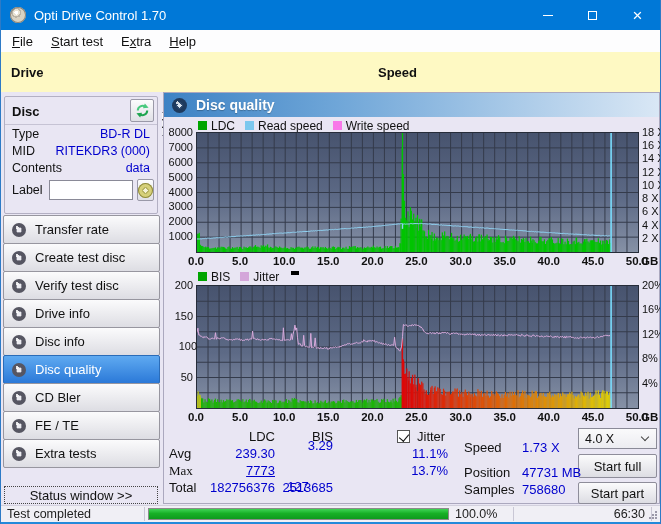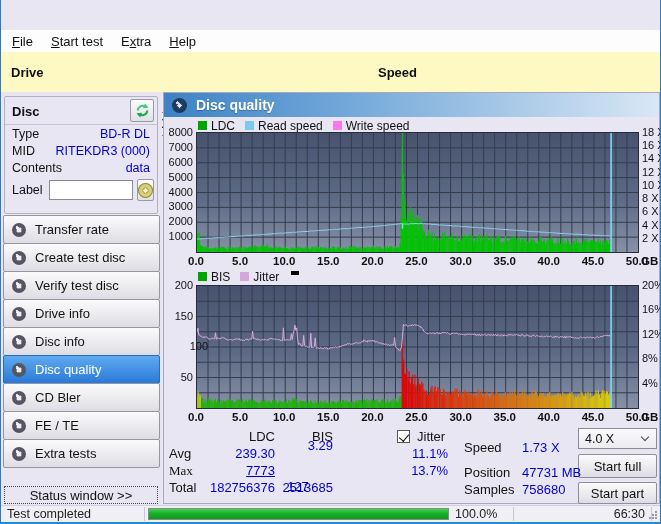--- a/index.html
+++ b/index.html
@@ -112,20 +112,35 @@
   .grip{position:absolute;right:2px;bottom:2px;width:10px;height:10px;
         background:radial-gradient(circle 1.2px at 8px 2px,#9a98a8 99%,transparent),radial-gradient(circle 1.2px at 8px 8px,#9a98a8 99%,transparent),radial-gradient(circle 1.2px at 5px 8px,#9a98a8 99%,transparent),radial-gradient(circle 1.2px at 2px 8px,#9a98a8 99%,transparent),radial-gradient(circle 1.2px at 5px 5px,#9a98a8 99%,transparent),radial-gradient(circle 1.2px at 8px 5px,#9a98a8 99%,transparent);}
   .bottom-strip{position:absolute;left:0;top:522px;width:100%;height:2px;background:#2389DA;}
   .refresh-svg{display:block;}
 </style>
 </head>
 <body>
 
 <div class="window">
 
+  <div class="titlebar">
+    <span class="app-icon"></span>
+    <span class="title">Opti Drive Control 1.70</span>
+    <div class="tb-btns">
+      <div class="tb-btn">
+          <span class="min-glyph"></span>
+        </div>
+      <div class="tb-btn">
+          <span class="max-glyph"></span>
+        </div>
+      <div class="tb-btn">
+          <span class="close-glyph">×</span>
+        </div>
+    </div>
+  </div>
 
   <div class="menubar" id="menubar">
       <span class="menu-item"><u>F</u>ile</span>
       <span class="menu-item"><u>S</u>tart test</span>
       <span class="menu-item">E<u>x</u>tra</span>
       <span class="menu-item"><u>H</u>elp</span>
     </div>
 
   <div class="toolbar">
     <span class="tb-label" style="left:10px">Drive</span>
@@ -1225,21 +1240,21 @@
             <rect x="408.74" y="105.37" width="1.2" height="16.63" fill="hsl(55,92%,45%)"></rect>
             <rect x="409.88" y="105.52" width="1.2" height="16.48" fill="hsl(55,92%,45%)"></rect>
             <rect x="411.03" y="109.02" width="1.2" height="12.98" fill="hsl(55,92%,45%)"></rect>
             <rect x="412.18" y="106.29" width="1.2" height="15.71" fill="hsl(56,92%,45%)"></rect>
             <rect x="413.06" y="112.61" width="1.2" height="9.39" fill="hsl(56,92%,45%)"></rect>
             <polyline points="0.0,46.6 0.9,42.1 1.8,49.1 2.6,48.9 3.5,50.3 4.4,50.3 5.3,51.0 6.2,51.8 7.1,50.5 7.9,51.6 8.8,50.6 9.7,51.0 10.6,51.5 11.5,53.1 12.3,53.1 13.2,53.2 14.1,52.7 15.0,52.0 15.9,52.2 16.8,53.1 17.6,52.9 18.5,46.7 19.4,53.3 20.3,51.7 21.2,52.2 22.1,52.4 22.9,53.1 23.8,52.0 24.7,51.8 25.6,51.9 26.5,51.7 27.3,51.8 28.2,53.0 29.1,53.5 30.0,53.3 30.9,54.0 31.8,54.0 32.6,53.5 33.5,53.7 34.4,53.6 35.3,54.3 36.2,53.5 37.0,53.4 37.9,53.9 38.8,52.5 39.7,53.2 40.6,52.9 41.5,53.6 42.3,52.6 43.2,54.4 44.1,53.5 45.0,54.0 45.9,54.8 46.7,54.2 47.6,54.4 48.5,53.2 49.4,53.9 50.3,52.8 51.2,54.3 52.0,53.7 52.9,52.9 53.8,52.9 54.7,53.1 55.6,45.0 56.4,52.5 57.3,52.2 58.2,52.8 59.1,53.7 60.0,53.2 60.9,52.8 61.7,53.9 62.6,53.7 63.5,54.3 64.4,53.9 65.3,53.2 66.1,54.0 67.0,53.7 67.9,53.7 68.8,53.4 69.7,54.3 70.6,53.8 71.4,54.1 72.3,52.5 73.2,52.7 74.1,52.1 75.0,53.0 75.9,53.0 76.7,53.0 77.6,53.1 78.5,53.9 79.4,53.0 80.3,53.5 81.1,53.9 82.0,53.6 82.9,53.8 83.8,54.6 84.7,54.3 85.6,54.7 86.4,41.8 87.3,54.3 88.2,54.3 89.1,53.6 90.0,54.2 90.8,53.5 91.7,53.8 92.6,54.2 93.5,54.0 94.4,47.7 95.3,53.6 96.1,48.1 97.0,44.6 97.9,39.1 98.8,44.2 99.7,41.9 100.5,51.8 101.4,58.3 102.3,57.9 103.2,57.6 104.1,59.8 105.0,60.1 105.8,60.0 106.7,49.3 107.6,59.6 108.5,60.8 109.4,60.2 110.2,60.9 111.1,60.9 112.0,61.3 112.9,61.1 113.8,47.4 114.7,61.9 115.5,60.8 116.4,61.6 117.3,60.6 118.2,51.9 119.1,61.7 120.0,62.5 120.8,61.4 121.7,61.9 122.6,63.0 123.5,61.4 124.4,62.1 125.2,62.4 126.1,62.6 127.0,62.1 127.9,61.5 128.8,62.5 129.7,61.4 130.5,63.2 131.4,63.0 132.3,62.9 133.2,61.4 134.1,62.2 134.9,61.6 135.8,61.9 136.7,61.1 137.6,61.6 138.5,60.8 139.4,61.5 140.2,61.5 141.1,60.6 142.0,61.6 142.9,60.1 143.8,60.6 144.6,60.4 145.5,59.1 146.4,60.0 147.3,58.8 148.2,59.0 149.1,58.9 149.9,58.0 150.8,57.6 151.7,57.8 152.6,57.5 153.5,58.4 154.3,58.1 155.2,58.0 156.1,58.1 157.0,57.1 157.9,57.3 158.8,56.9 159.6,56.2 160.5,57.2 161.4,57.2 162.3,57.0 163.2,57.1 164.1,56.4 164.9,55.3 165.8,56.2 166.7,53.7 167.6,55.0 168.5,55.2 169.3,55.5 170.2,56.1 171.1,54.4 172.0,55.5 172.9,54.2 173.8,55.0 174.6,55.2 175.5,54.0 176.4,55.2 177.3,54.3 178.2,56.2 179.0,55.8 179.9,55.6 180.8,56.3 181.7,57.0 182.6,56.7 183.5,57.4 184.3,56.7 185.2,58.2 186.1,57.8 187.0,57.7 187.9,58.7 188.7,57.6 189.6,58.5 190.5,59.4 191.4,58.4 192.3,59.3 193.2,59.5 194.0,59.0 194.9,58.9 195.8,58.9 196.7,59.4 197.6,51.2 198.5,59.8 199.3,61.8 200.2,62.6 201.1,62.5 202.0,64.3 202.9,65.2 203.7,63.2 204.6,60.2 205.5,50.7 206.4,38.5 207.3,39.3 208.2,39.4 209.0,38.5 209.9,39.8 210.8,40.4 211.7,40.0 212.6,39.5 213.4,39.6 214.3,39.9 215.2,38.5 216.1,39.6 217.0,39.3 217.9,38.3 218.7,39.5 219.6,39.0 220.5,39.4 221.4,39.5 222.3,39.9 223.1,41.2 224.0,40.8 224.9,42.2 225.8,43.0 226.7,45.1 227.6,46.0 228.4,46.5 229.3,47.3 230.2,47.2 231.1,47.9 232.0,47.5 232.8,46.6 233.7,46.7 234.6,47.7 235.5,46.8 236.4,47.2 237.3,46.8 238.1,48.1 239.0,47.1 239.9,46.3 240.8,46.8 241.7,48.1 242.6,46.7 243.4,48.0 244.3,46.9 245.2,46.3 246.1,46.9 247.0,46.4 247.8,46.5 248.7,46.4 249.6,47.5 250.5,46.4 251.4,47.3 252.3,48.1 253.1,48.3 254.0,48.1 254.9,47.0 255.8,47.6 256.7,46.7 257.5,47.5 258.4,47.3 259.3,47.1 260.2,47.3 261.1,47.9 262.0,48.5 262.8,47.7 263.7,48.5 264.6,47.9 265.5,48.9 266.4,47.9 267.2,48.7 268.1,49.2 269.0,48.1 269.9,48.5 270.8,47.8 271.7,48.7 272.5,47.8 273.4,48.2 274.3,48.6 275.2,48.2 276.1,47.9 276.9,48.9 277.8,47.7 278.7,49.3 279.6,49.6 280.5,48.2 281.4,49.4 282.2,48.1 283.1,49.6 284.0,49.6 284.9,48.3 285.8,49.4 286.7,48.8 287.5,48.0 288.4,48.9 289.3,49.9 290.2,48.8 291.1,48.9 291.9,48.2 292.8,49.5 293.7,49.1 294.6,48.9 295.5,49.4 296.4,48.3 297.2,49.6 298.1,48.4 299.0,48.8 299.9,50.0 300.8,48.5 301.6,49.0 302.5,49.8 303.4,49.8 304.3,48.5 305.2,49.5 306.1,50.1 306.9,48.7 307.8,49.3 308.7,49.3 309.6,49.7 310.5,50.0 311.3,48.6 312.2,48.5 313.1,49.3 314.0,48.6 314.9,48.9 315.8,49.2 316.6,49.2 317.5,48.9 318.4,49.3 319.3,48.2 320.2,48.6 321.0,49.7 321.9,48.9 322.8,49.9 323.7,50.1 324.6,48.3 325.5,48.9 326.3,49.6 327.2,49.9 328.1,50.5 329.0,49.0 329.9,48.9 330.8,49.0 331.6,50.2 332.5,50.0 333.4,50.2 334.3,50.8 335.2,49.4 336.0,49.1 336.9,49.1 337.8,50.2 338.7,50.5 339.6,49.4 340.5,49.9 341.3,49.7 342.2,50.7 343.1,50.8 344.0,49.8 344.9,50.4 345.7,50.4 346.6,51.3 347.5,50.3 348.4,50.5 349.3,49.9 350.2,50.3 351.0,50.1 351.9,50.6 352.8,50.6 353.7,49.8 354.6,50.6 355.4,51.3 356.3,51.0 357.2,51.6 358.1,50.0 359.0,51.3 359.9,50.6 360.7,50.2 361.6,51.4 362.5,51.8 363.4,50.4 364.3,51.1 365.1,50.4 366.0,50.7 366.9,51.9 367.8,50.3 368.7,52.1 369.6,50.3 370.4,51.0 371.3,50.9 372.2,50.9 373.1,50.6 374.0,50.6 374.9,51.9 375.7,51.1 376.6,51.5 377.5,52.2 378.4,51.7 379.3,52.4 380.1,51.5 381.0,52.3 381.9,52.4 382.8,51.7 383.7,50.9 384.6,51.4 385.4,51.9 386.3,51.4 387.2,51.2 388.1,51.9 389.0,52.1 389.8,51.4 390.7,50.9 391.6,51.7 392.5,51.4 393.4,51.0 394.3,51.5 395.1,52.1 396.0,51.1 396.9,51.6 397.8,52.3 398.7,51.7 399.5,51.2 400.4,50.4 401.3,51.5 402.2,51.5 403.1,50.6 404.0,50.8 404.8,50.3 405.7,50.8 406.6,49.5 407.5,49.7 408.4,49.3 409.2,49.3 410.1,49.7 411.0,49.2 411.9,50.2 412.8,49.0" fill="none" stroke="#D8AADC" stroke-width="1"></polyline>
             <line x1="414.09900000000005" y1="0" x2="414.09900000000005" y2="122" stroke="#7ADCFC" stroke-width="1.6"></line>
           </svg>
         </div>
     <div class="ax l" style="left: 0px; top: 101.5px;">50</div>
-        <div class="ax l" style="left: 15px; top: 71px;">100</div>
+        <div class="ax l" style="left: 4px; top: 71px;">100</div>
         <div class="ax l" style="left: 0px; top: 40.5px;">150</div>
         <div class="ax l" style="left: 0px; top: 10px;">200</div>
         <div class="ax r" style="left: 478px; top: 107.6px;">4%</div>
         <div class="ax r" style="left: 478px; top: 83.2px;">8%</div>
         <div class="ax r" style="left: 478px; top: 58.8px;">12%</div>
         <div class="ax r" style="left: 478px; top: 34.4px;">16%</div>
         <div class="ax r" style="left: 478px; top: 10px;">20%</div>
         <div class="ax x" style="left: 16px; top: 142px;">0.0</div>
         <div class="ax x" style="left: 60.1px; top: 142px;">5.0</div>
         <div class="ax x" style="left: 104.2px; top: 142px;">10.0</div>

